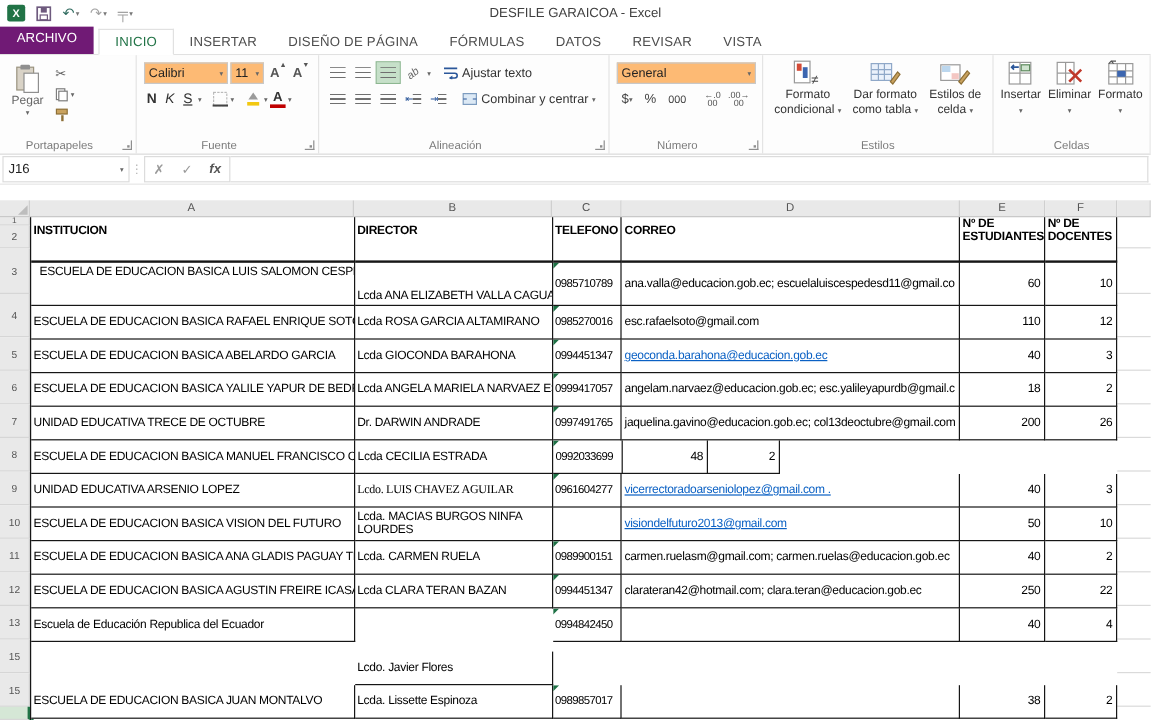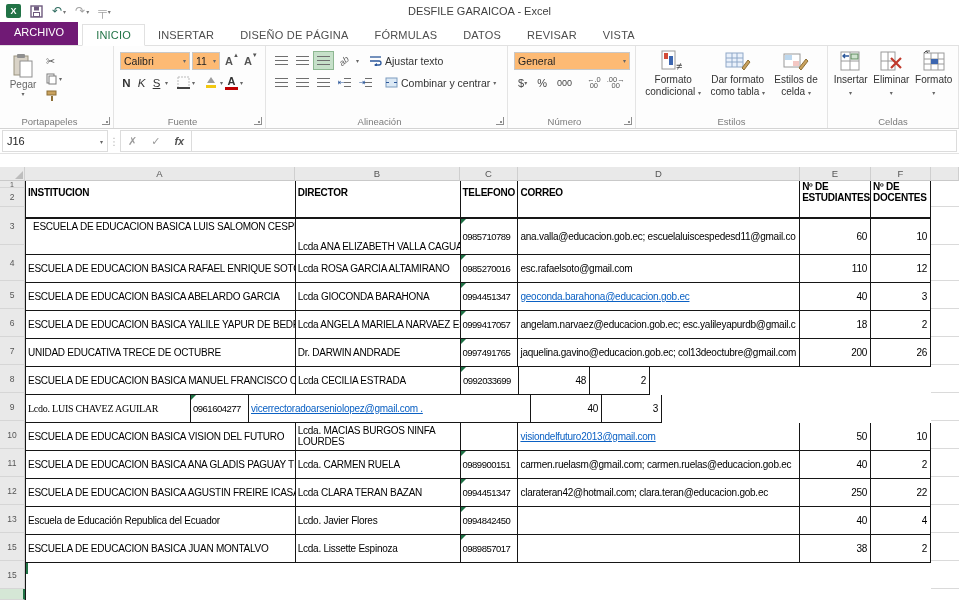--- a/index.html
+++ b/index.html
@@ -484,20 +484,21 @@
             <div class="cell num" style="width: 60px; height: 28px;">26</div>
           </div>
           <div class="trow">
             <div class="cell" style="width: 270px; height: 28px;">ESCUELA DE EDUCACION BASICA MANUEL FRANCISCO CRESP</div>
             <div class="cell" style="width: 165px; height: 28px;">Lcda CECILIA ESTRADA</div>
             <div class="cell tri" style="width: 58px; height: 28px; font-size: 9.5px; letter-spacing: -0.5px;">0992033699</div>
             <div class="cell num" style="width: 71px; height: 28px;">48</div>
             <div class="cell num" style="width: 60px; height: 28px;">2</div>
           </div>
           <div class="trow">
+            <div class="cell" style="width: 270px; height: 28px;">UNIDAD EDUCATIVA ARSENIO LOPEZ</div>
             <div class="cell" style="width: 165px; height: 28px; font-family: Liberation Serif, serif;">Lcdo. LUIS CHAVEZ AGUILAR</div>
             <div class="cell tri" style="width: 58px; height: 28px; font-size: 9.5px; letter-spacing: -0.5px;">0961604277</div>
             <div class="cell" style="width: 282px; height: 28px;">
               <span class="link">vicerrectoradoarseniolopez@gmail.com .</span>
             </div>
             <div class="cell num" style="width: 71px; height: 28px;">40</div>
             <div class="cell num" style="width: 60px; height: 28px;">3</div>
           </div>
           <div class="trow">
             <div class="cell" style="width: 270px; height: 28px;">ESCUELA DE EDUCACION BASICA VISION DEL FUTURO</div>
@@ -524,21 +525,21 @@
             <div class="cell" style="width: 165px; height: 28px;">Lcda CLARA TERAN BAZAN</div>
             <div class="cell tri" style="width: 58px; height: 28px; font-size: 9.5px; letter-spacing: -0.5px;">0994451347</div>
             <div class="cell" style="width: 282px; height: 28px;">
               <span>clarateran42@hotmail.com; clara.teran@educacion.gob.ec</span>
             </div>
             <div class="cell num" style="width: 71px; height: 28px;">250</div>
             <div class="cell num" style="width: 60px; height: 28px;">22</div>
           </div>
           <div class="trow">
             <div class="cell" style="width: 270px; height: 28px;">Escuela de Educación Republica del Ecuador</div>
-            <div class="cell" style="width: 165px; height: 28px;">Lcdo. Javier Flores</div>
+            <div class="cell" style="width: 165px; height: 28px; margin-top: 36px;">Lcdo. Javier Flores</div>
             <div class="cell tri" style="width: 58px; height: 28px; font-size: 9.5px; letter-spacing: -0.5px;">0994842450</div>
             <div class="cell" style="width: 282px; height: 28px;"></div>
             <div class="cell num" style="width: 71px; height: 28px;">40</div>
             <div class="cell num" style="width: 60px; height: 28px;">4</div>
           </div>
           <div class="trow">
             <div class="cell" style="width: 270px; height: 28px;">ESCUELA DE EDUCACION BASICA JUAN MONTALVO</div>
             <div class="cell" style="width: 165px; height: 28px;">Lcda. Lissette Espinoza</div>
             <div class="cell tri" style="width: 58px; height: 28px; font-size: 9.5px; letter-spacing: -0.5px;">0989857017</div>
             <div class="cell" style="width: 282px; height: 28px;"></div>

